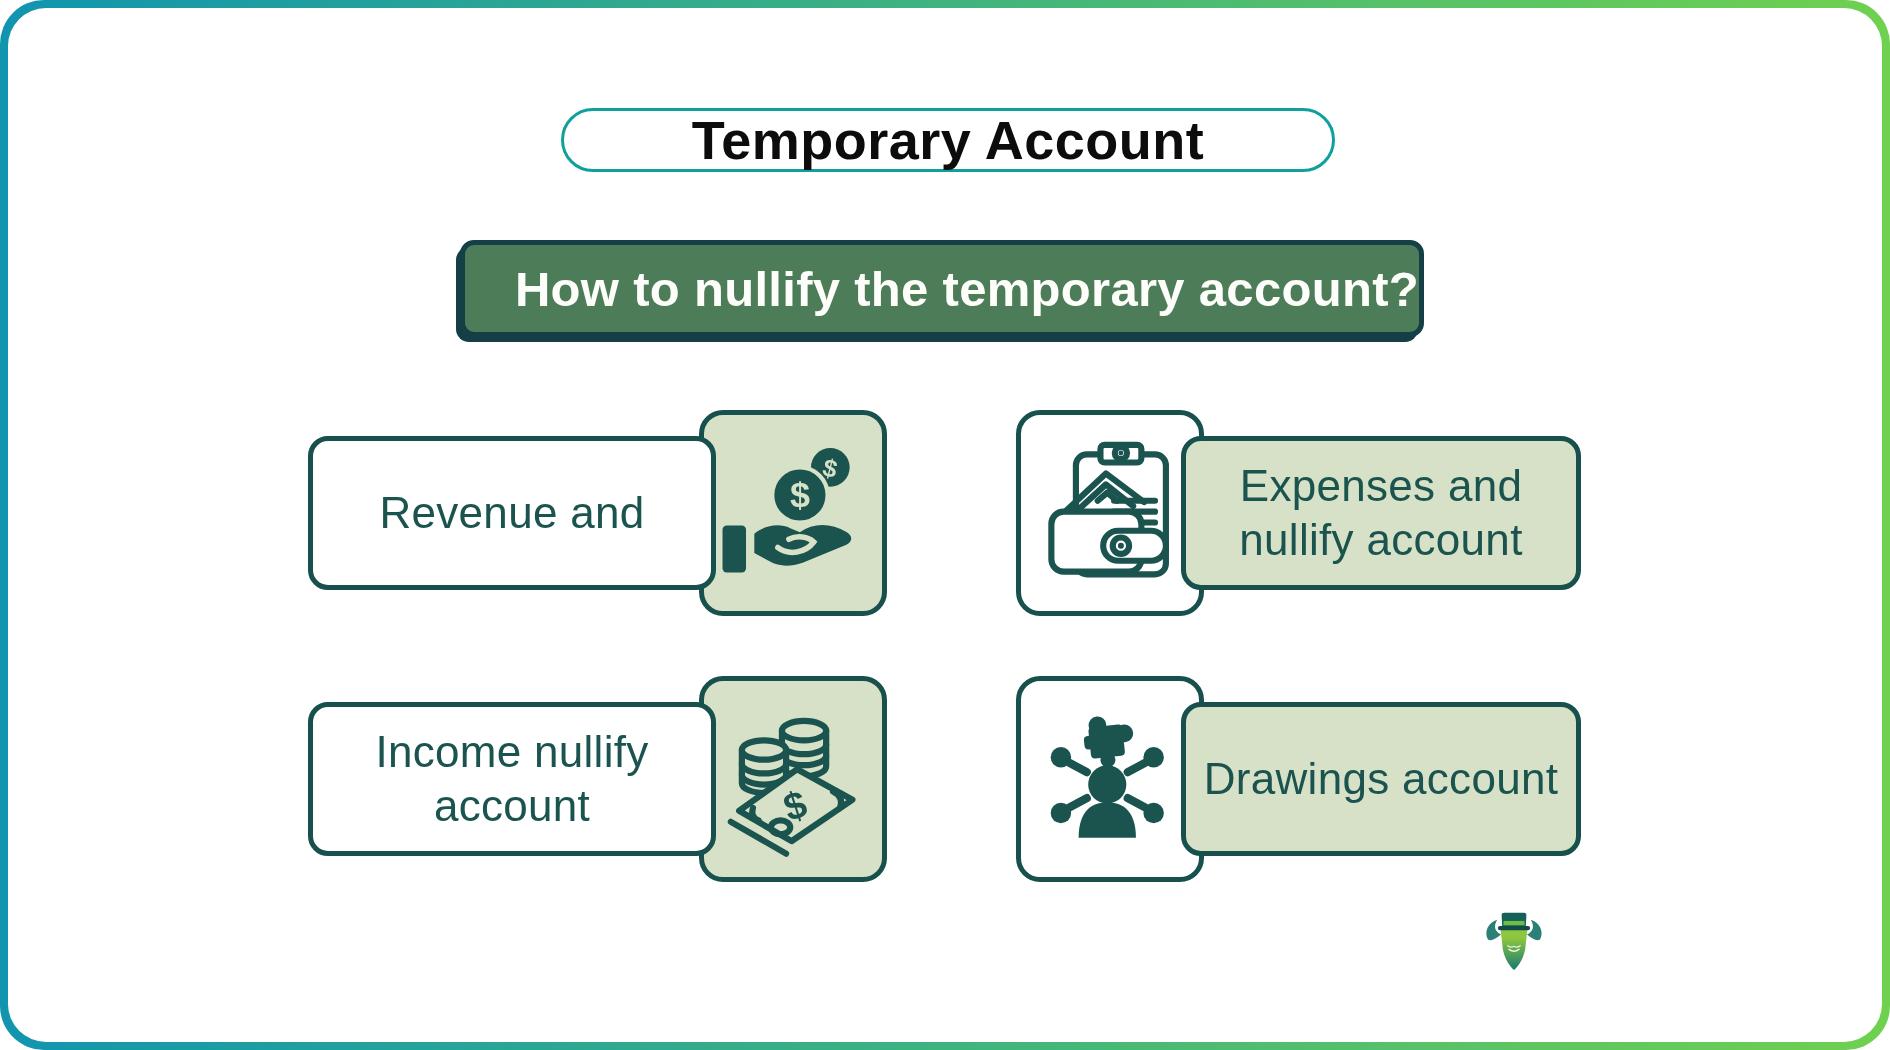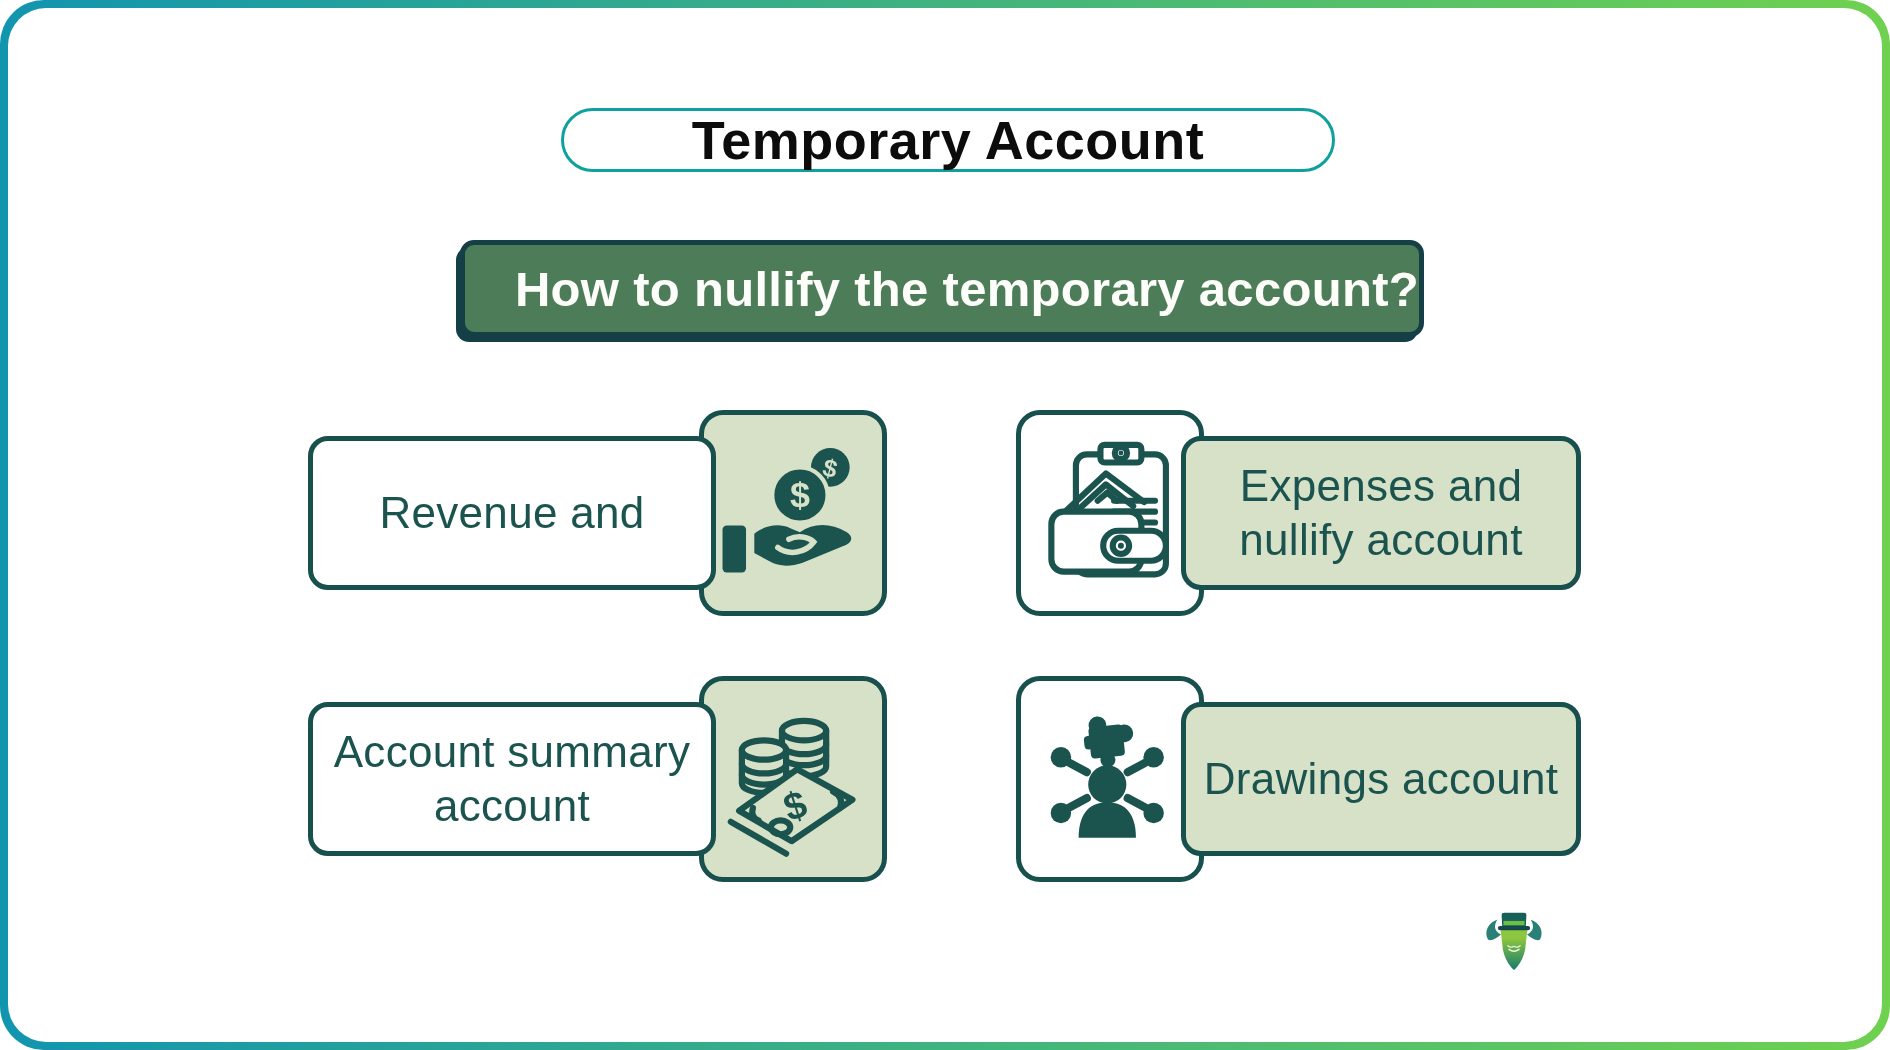--- a/index.html
+++ b/index.html
@@ -133,21 +133,21 @@
         <path d="M26 76 q-2 7 4 9" fill="none"></path>
         <path d="M84 64 q8 4 5 12" fill="none"></path>
         <ellipse cx="46" cy="90" rx="7" ry="5" fill="none"></ellipse>
         <line x1="10" y1="86" x2="50" y2="109"></line>
       </g>
       <text x="57" y="84" font-size="28" fill="#1b544f" text-anchor="middle" transform="rotate(-18 57 76)">$</text>
     </svg>
   </div>
   <div class="text-box white row2-text">
     <div class="label">
-      <span class="line">Account summary</span>
+      <span class="line">Income nullify</span>
       <span class="line">account</span>
     </div>
   </div>
 
   <div class="icon-box white col-right-icon row2-icon">
     <svg width="150" height="162" viewBox="0 0 110 110">
       <g fill="#1b544f">
         <g transform="rotate(-6 52 27)">
           <rect x="40" y="16" width="25" height="23" rx="3"></rect>
           <circle cx="47" cy="15" r="6.5"></circle>

